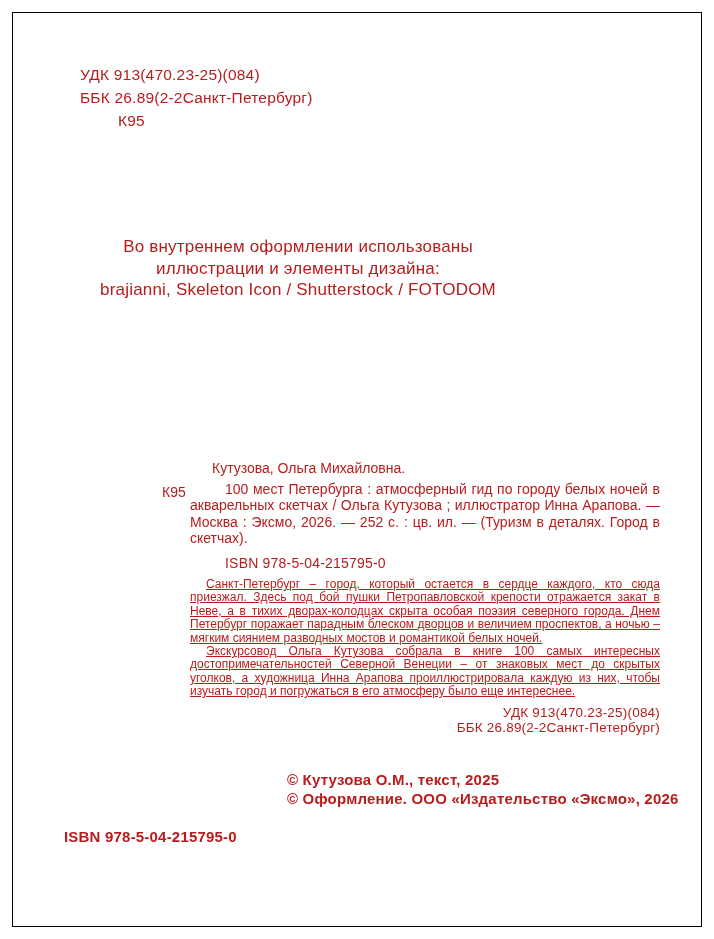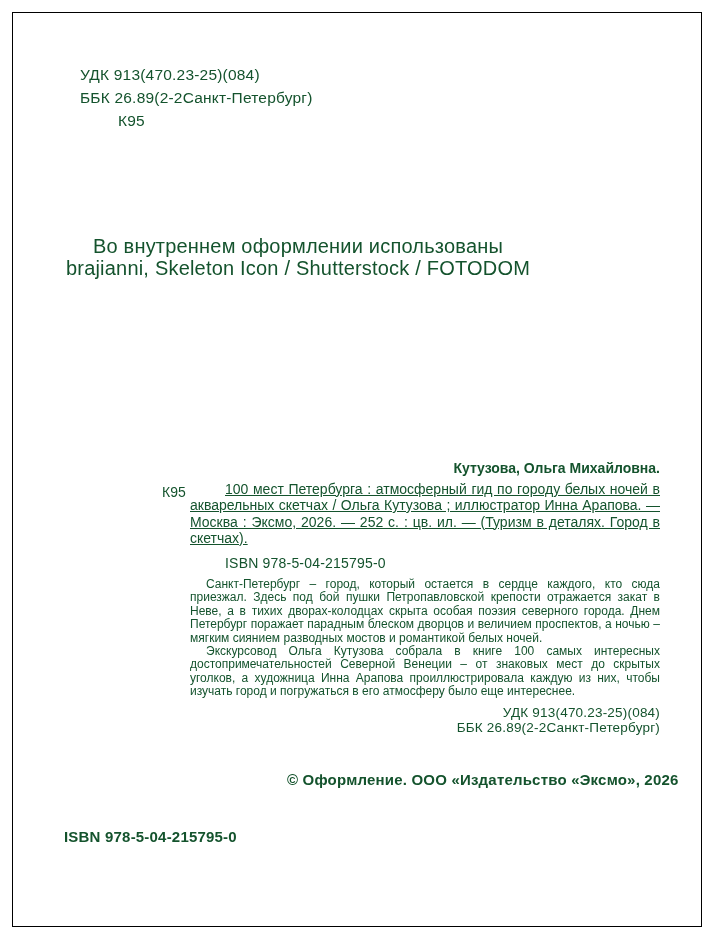--- a/index.html
+++ b/index.html
@@ -6,21 +6,21 @@
     margin: 0;
     padding: 0;
     background: #ffffff;
   }
   .page {
     position: relative;
     width: 714px;
     height: 939px;
     background: #ffffff;
     font-family: "Liberation Sans", sans-serif;
-    color: #14532d;
+    color: #b91c1c;
     overflow: hidden;
   }
   .frame {
     position: absolute;
     left: 12px;
     top: 12px;
     right: 12px;
     bottom: 12px;
     border: 1px solid #000000;
     pointer-events: none;
@@ -35,60 +35,59 @@
   }
   .top-codes .code-indent {
     margin-left: 38px;
   }
   .design-note {
     position: absolute;
     left: 0;
     top: 236px;
     width: 596px;
     text-align: center;
-    font-size: 20px;
+    font-size: 17px;
     line-height: 21.5px;
     letter-spacing: 0.2px;
   }
   .catalog {
     position: absolute;
     left: 190px;
     top: 460px;
     width: 470px;
     font-size: 14px;
     line-height: 16.5px;
   }
   .catalog .author {
-    font-weight: bold;
-    margin-left: 28px;
+    font-weight: normal;
+    margin-left: 22px;
     margin-bottom: 4px;
-    text-align: right;
   }
   .catalog .code-margin {
     position: absolute;
     left: -28px;
     top: 24px;
     font-size: 14px;
   }
   .catalog .description {
     margin: 0;
     text-align: justify;
     text-indent: 35px;
-    text-decoration: underline;
   }
   .catalog .isbn-line {
     margin-top: 8px;
     margin-left: 35px;
     letter-spacing: 0.2px;
   }
   .catalog .annotation {
     margin-top: 7px;
     font-size: 12px;
     line-height: 13.4px;
     text-align: justify;
+    text-decoration: underline;
   }
   .catalog .annotation p {
     margin: 0;
     text-indent: 16px;
   }
   .catalog .codes-bottom {
     margin-top: 6px;
     text-align: right;
     font-size: 13.5px;
     line-height: 15.5px;
@@ -120,37 +119,39 @@
   <div class="frame"></div>
 
   <div class="top-codes">
     <div>УДК 913(470.23-25)(084)</div>
     <div>ББК 26.89(2-2Санкт-Петербург)</div>
     <div class="code-indent">К95</div>
   </div>
 
   <div class="design-note">
     <div>Во внутреннем оформлении использованы</div>
+    <div>иллюстрации и элементы дизайна:</div>
     <div>brajianni, Skeleton Icon / Shutterstock / FOTODOM</div>
   </div>
 
   <div class="catalog">
     <span class="code-margin">К95</span>
     <div class="author">Кутузова, Ольга Михайловна.</div>
     <p class="description">100 мест Петербурга : атмосферный гид по городу белых ночей в акварельных скетчах / Ольга Кутузова ; иллюстратор Инна Арапова. — Москва : Эксмо, 2026. — 252 с. : цв. ил. — (Туризм в деталях. Город в скетчах).</p>
     <div class="isbn-line">ISBN 978-5-04-215795-0</div>
     <div class="annotation">
       <p>Санкт-Петербург – город, который остается в сердце каждого, кто сюда приезжал. Здесь под бой пушки Петропавловской крепости отражается закат в Неве, а в тихих дворах-колодцах скрыта особая поэзия северного города. Днем Петербург поражает парадным блеском дворцов и величием проспектов, а ночью – мягким сиянием разводных мостов и романтикой белых ночей.</p>
       <p>Экскурсовод Ольга Кутузова собрала в книге 100 самых интересных достопримечательностей Северной Венеции – от знаковых мест до скрытых уголков, а художница Инна Арапова проиллюстрировала каждую из них, чтобы изучать город и погружаться в его атмосферу было еще интереснее.</p>
     </div>
     <div class="codes-bottom">
       <div>УДК 913(470.23-25)(084)</div>
       <div>ББК 26.89(2-2Санкт-Петербург)</div>
     </div>
   </div>
 
   <div class="copyrights">
+    <div>© Кутузова О.М., текст, 2025</div>
     <div>© Оформление. ООО «Издательство «Эксмо», 2026</div>
   </div>
 
   <div class="isbn-bottom">ISBN 978-5-04-215795-0</div>
 
 </div>
 
 </body></html>

